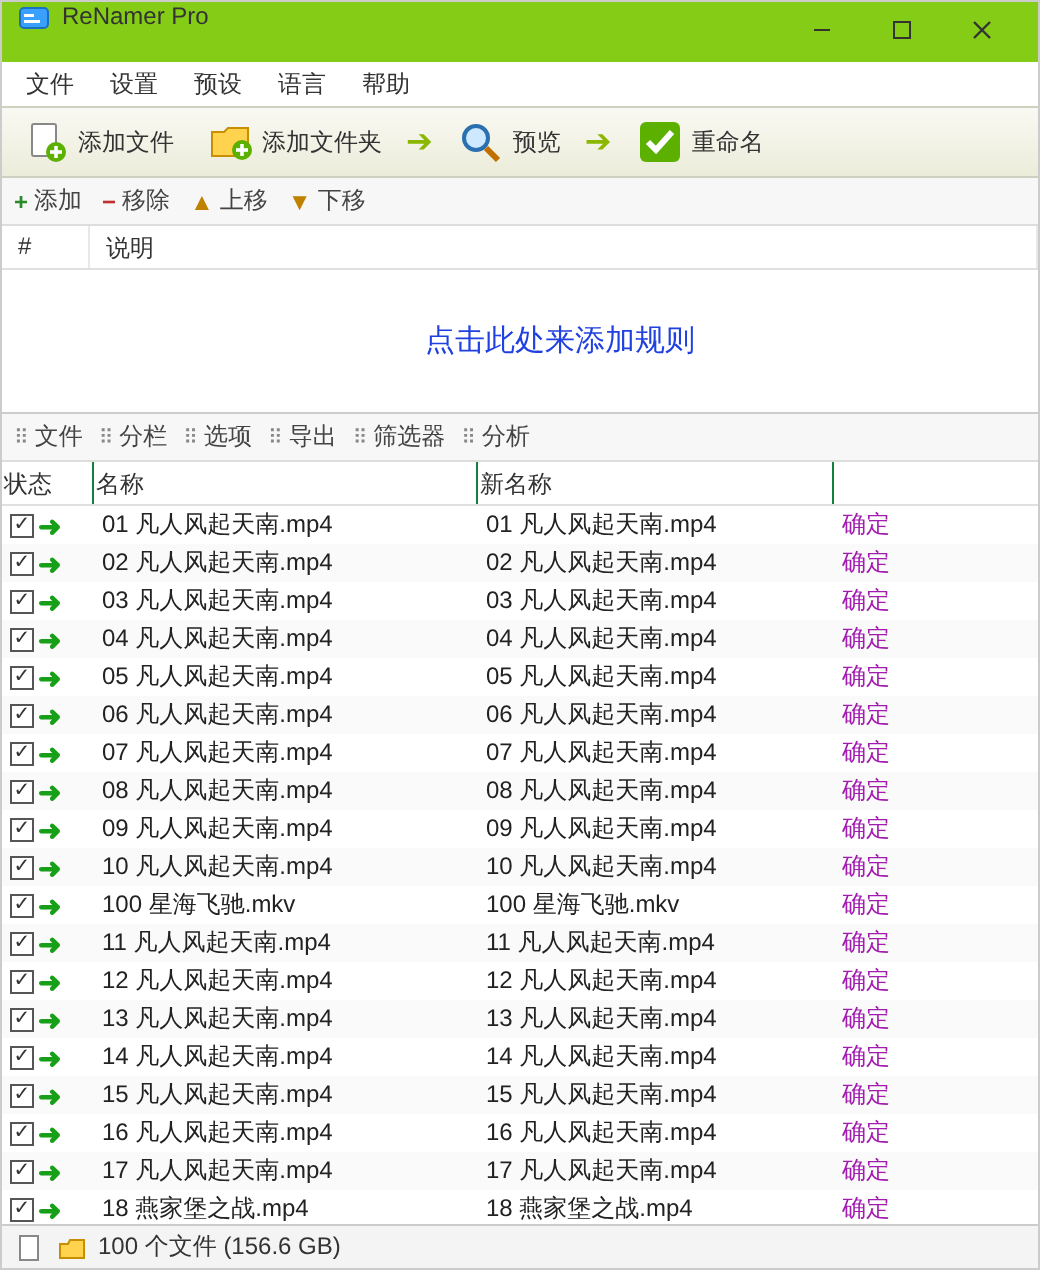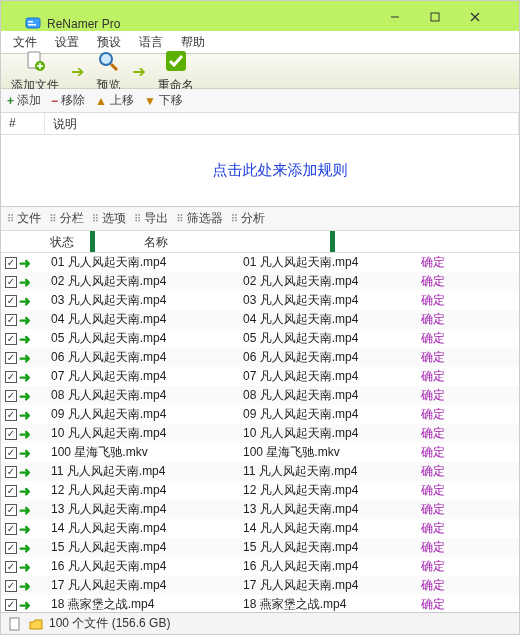--- a/index.html
+++ b/index.html
@@ -1,39 +1,39 @@
 <!DOCTYPE html>
 <html><head>
 <meta charset="utf-8">
 <style>
 * { margin: 0; padding: 0; box-sizing: border-box; font-family: "Microsoft YaHei", "Segoe UI", Tahoma, sans-serif; font-size: 12px; }
 body { background: #fff; width: 520px; height: 635px; overflow: hidden; border: 1px solid #ccc; display: flex; flex-direction: column; }
-.titlebar { height: 30px; display: flex; align-items: flex-end; padding: 0 24px; background: #bef264; }
+.titlebar { height: 30px; display: flex; align-items: flex-start; padding: 0 8px; background: #84cc16; }
 .titlebar .icon { width: 16px; height: 16px; margin-right: 6px; }
 .titlebar .title { flex: 1; color: #333; }
 .winbtns { display: flex; gap: 0; }
 .winbtn { width: 40px; height: 28px; display: flex; align-items: center; justify-content: center; color: #333; }
 .menubar { height: 22px; display: flex; align-items: center; padding: 0 4px; gap: 2px; background: #fff; }
 .menubar .mitem { padding: 2px 8px; color: #333; }
 .toolbar1 { height: 36px; background: linear-gradient(#f9f9f3, #ececda); border-top: 1px solid #d0d0c0; border-bottom: 1px solid #d0d0c0; display: flex; align-items: center; padding: 0 4px; gap: 4px; }
-.tbtn { display: flex; align-items: center; gap: 4px; padding: 2px 6px; color: #333; flex-direction: column; }
+.tbtn { display: flex; align-items: center; gap: 4px; padding: 2px 6px; color: #333; }
 .tbtn .ic { width: 24px; height: 24px; display: flex; align-items: center; justify-content: center; }
 .arrow-sep { color: #8ab800; font-size: 16px; padding: 0 2px; }
 .toolbar2 { height: 24px; background: #f7f7f7; border-bottom: 1px solid #ddd; display: flex; align-items: center; padding: 0 6px; gap: 10px; color: #444; }
 .toolbar2 .t2item { display: flex; align-items: center; gap: 3px; }
 .rules-header { height: 22px; display: flex; border-bottom: 1px solid #e0e0e0; background: #fff; }
 .rules-header .col { padding: 3px 8px; border-right: 1px solid #e8e8e8; color: #333; }
 .rules-body { height: 72px; display: flex; align-items: center; justify-content: center; border-bottom: 1px solid #ccc; padding-left: 40px; }
 .rules-body .placeholder { color: #2040e0; font-size: 15px; }
 .toolbar3 { height: 24px; background: #f7f7f7; border-bottom: 1px solid #ddd; display: flex; align-items: center; padding: 0 6px; gap: 8px; color: #444; }
 .toolbar3 .t3item { display: flex; align-items: center; gap: 3px; }
 .dots { color: #888; font-size: 10px; }
 .filegrid { flex: 1; overflow: hidden; display: flex; flex-direction: column; }
 .fg-header { height: 22px; display: flex; background: #fff; border-bottom: 1px solid #e0e0e0; }
-.fg-header .fcol { padding: 3px 1px; border-right: 5px solid #15803d; color: #333; margin-left: 48px; }
+.fg-header .fcol { padding: 3px 1px; border-right: 1px solid #15803d; color: #333; }
 .fcol-state { width: 46px; }
 .fcol-name { width: 192px; }
 .fcol-newname { width: 178px; }
 .fcol-err { flex: 1; }
 .fg-body { flex: 1; overflow-y: auto; overflow-x: hidden; }
 .frow { height: 19px; display: flex; align-items: center; }
 .frow:nth-child(even) { background: #fafafa; }
 .frow .c-state { width: 46px; display: flex; align-items: center; gap: 2px; padding-left: 4px; }
 .frow .c-name { width: 192px; padding-left: 4px; white-space: nowrap; overflow: hidden; color: #222; }
 .frow .c-newname { width: 178px; padding-left: 4px; white-space: nowrap; overflow: hidden; color: #222; }
@@ -91,20 +91,31 @@
     <span class="ic">
         <svg width="22" height="22">
           <rect x="4" y="2" width="12" height="16" rx="1" fill="#fff" stroke="#888"></rect>
           <circle cx="16" cy="16" r="5" fill="#5cb000"></circle>
           <line x1="16" y1="13" x2="16" y2="19" stroke="#fff" stroke-width="1.8"></line>
           <line x1="13" y1="16" x2="19" y2="16" stroke="#fff" stroke-width="1.8"></line>
         </svg>
       </span>
     <span>添加文件</span>
   </div>
+  <div class="tbtn">
+    <span class="ic">
+        <svg width="22" height="22">
+          <path d="M2 6 L8 6 L10 4 L20 4 L20 18 L2 18 Z" fill="#ffd34e" stroke="#c89000"></path>
+          <circle cx="17" cy="15" r="5" fill="#5cb000"></circle>
+          <line x1="17" y1="12" x2="17" y2="18" stroke="#fff" stroke-width="1.8"></line>
+          <line x1="14" y1="15" x2="20" y2="15" stroke="#fff" stroke-width="1.8"></line>
+        </svg>
+      </span>
+    <span>添加文件夹</span>
+  </div>
   <span class="arrow-sep">➔</span>
   <div class="tbtn">
     <span class="ic">
         <svg width="22" height="22">
           <circle cx="9" cy="9" r="6" fill="#cde8ff" stroke="#2a6fb0" stroke-width="2"></circle>
           <line x1="14" y1="14" x2="20" y2="20" stroke="#c07000" stroke-width="3"></line>
         </svg>
       </span>
     <span>预览</span>
   </div>
@@ -171,20 +182,21 @@
   <span class="t3item">
       <span class="dots">⠿</span>
       <span>分析</span>
     </span>
 </div>
 
 <div class="filegrid">
   <div class="fg-header">
     <div class="fcol fcol-state">状态</div>
     <div class="fcol fcol-name">名称</div>
+    <div class="fcol fcol-newname">新名称</div>
   </div>
   <div class="fg-body" id="fg-body">
       <div class="frow">
         <div class="c-state">
           <span class="chk">✓</span>
           <span class="arrow-g">➜</span>
         </div>
         <div class="c-name">01 凡人风起天南.mp4</div>
         <div class="c-newname">01 凡人风起天南.mp4</div>
         <div class="c-err">确定</div>

